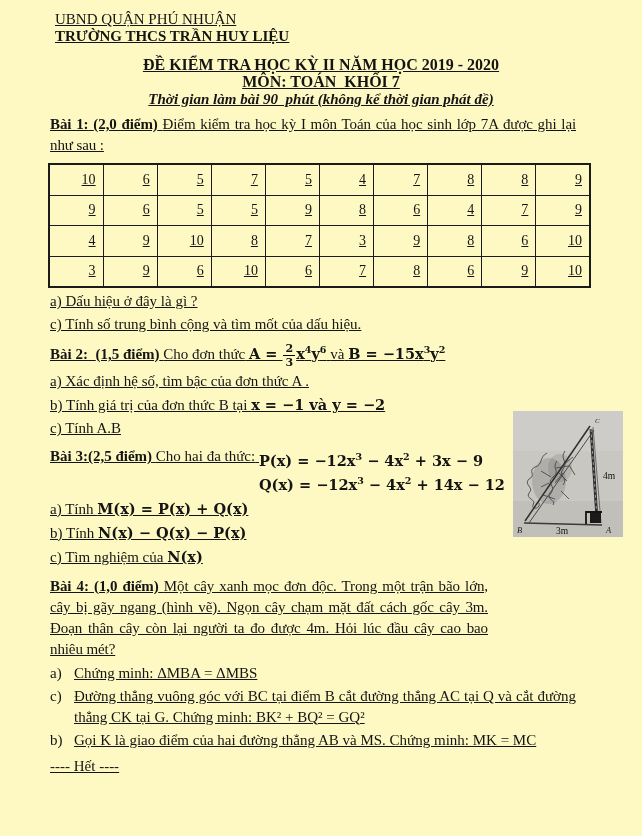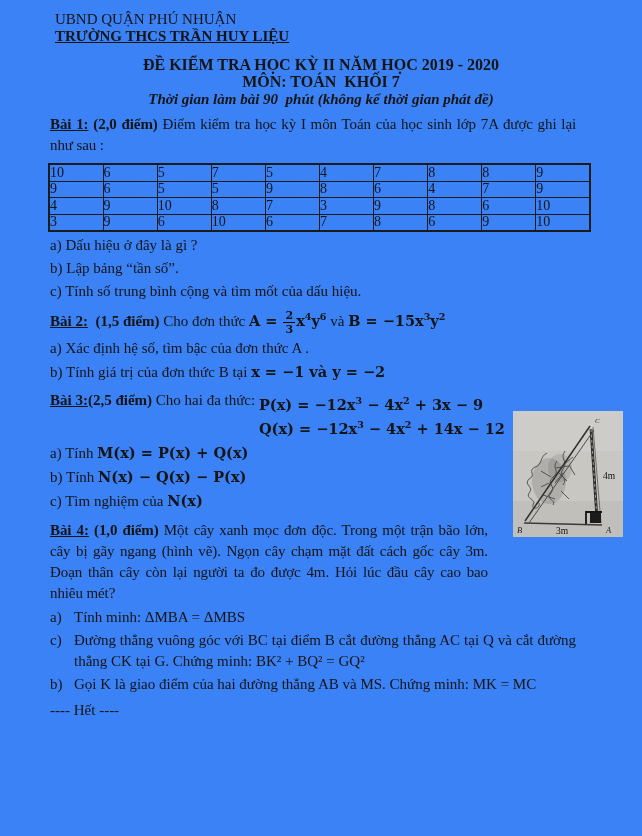--- a/index.html
+++ b/index.html
@@ -1,41 +1,42 @@
 <!DOCTYPE html>
 <html><head>
 <meta charset="utf-8">
 <style>
   html,body { margin:0; padding:0; background:#ffffff; }
   .page {
-    position:relative; width:642px; height:836px; background:#3b82f6;
+    position:relative; width:642px; height:836px; background:#fef9c3;
     font-family:"Liberation Serif","DejaVu Serif",serif; color:#141414;
     overflow:hidden;
+    text-decoration:underline;
   }
   .u { text-decoration:underline; }
 
   .org { margin:11px 0 0 55px; font-size:15px; line-height:16.5px; }
   .org2 { font-weight:bold; }
 
   .title { text-align:center; margin-top:12px; line-height:17px; }
   .t1 { font-weight:bold; font-size:16px; white-space:pre-wrap; }
   .t3 { font-style:italic; font-weight:bold; font-size:15px; margin-top:1px; white-space:pre-wrap; }
 
   .body { margin:6px 66px 0 50px; font-size:15px; }
 
   .blabel { font-weight:bold; text-decoration:underline; }
   .bpts { font-weight:bold; }
 
   .para { margin:0; line-height:21px; letter-spacing:-0.1px; }
   .jpara { text-align:justify; }
 
   .score-table { border-collapse:collapse; margin:7px 0 0 -2px; width:543px;
     table-layout:fixed; border:2px solid #1b1b1b; }
-  .score-table td { border:1.3px solid #1b1b1b; height:15.5px; text-align:left;
-    font-size:14px; padding:0; line-height:1; }
+  .score-table td { border:1.3px solid #1b1b1b; height:15.5px; text-align:right;
+    font-size:14px; padding:7px; line-height:1; }
 
   .q { margin-top:4px; line-height:19px; }
 
   .math { font-weight:bold; font-family:"DejaVu Serif",serif; font-size:14.5px; }
   .math sup, .q sup { font-size:9.5px; }
 
   .frac { display:inline-block; vertical-align:-7px; text-align:center; line-height:1; margin:0 1px; }
   .frac .num { display:block; border-bottom:1.2px solid #000; padding:0 2px 1px; font-size:11px; font-weight:bold; }
   .frac .den { display:block; padding-top:1px; font-size:11px; font-weight:bold; }
 
@@ -120,40 +121,40 @@
             <td>7</td>
             <td>8</td>
             <td>6</td>
             <td>9</td>
             <td>10</td>
           </tr>
         </tbody>
     </table>
 
     <div class="q">a) Dấu hiệu ở đây là gì ?</div>
-    <div class="q">b) Lập bảng “tần số”.</div>
     <div class="q">c) Tính số trung bình cộng và tìm mốt của dấu hiệu.</div>
 
     <div class="bai2line">
       <span class="blabel">Bài 2:</span>&nbsp; <span class="bpts">(1,5 điểm)</span> <span>Cho đơn thức</span> <span class="math"><span><span>A = </span></span><span class="frac"><span class="num">2</span><span class="den">3</span></span><span><span>x</span><sup>4</sup><span>y</span><sup>6</sup></span></span> <span>và</span> <span class="math"><span>B = −15x</span><sup>3</sup><span>y</span><sup>2</sup></span>
     </div>
     <div class="q">a) Xác định hệ số, tìm bậc của đơn thức A .</div>
     <div class="q"><span>b) Tính giá trị của đơn thức B tại </span><span class="math"><span>x = −1 và y = −2</span></span></div>
+    <div class="q">c) Tính  A.B</div>
 
     <div class="bai3">
       <span class="blabel">Bài 3:</span><span class="bpts">(2,5 điểm)</span> <span>Cho hai đa thức:</span> <span class="stack"><span class="math"><span>P(x) = −12x</span><sup>3</sup><span> − 4x</span><sup>2</sup><span> + 3x − 9</span></span><br><span class="math"><span>Q(x) = −12x</span><sup>3</sup><span> − 4x</span><sup>2</sup><span> + 14x − 12</span></span></span>
     </div>
     <div class="q"><span>a) Tính  </span><span class="math"><span>M(x) = P(x) + Q(x)</span></span></div>
     <div class="q"><span>b) Tính  </span><span class="math"><span>N(x) − Q(x) − P(x)</span></span></div>
     <div class="q"><span>c) Tìm nghiệm của </span><span class="math"><span>N(x)</span></span></div>
 
     <div class="wrap45">
       <div class="float-spacer"></div>
       <p class="para jpara"><span class="blabel">Bài 4:</span> <span class="bpts">(1,0 điểm)</span> <span>Một cây xanh mọc đơn độc. Trong một trận bão lớn, cây bị gãy ngang (hình vẽ). Ngọn cây chạm mặt đất cách gốc cây 3m. Đoạn thân cây còn lại người ta đo được 4m. Hỏi lúc đầu cây cao bao nhiêu mét?</span></p>
-      <div class="li"><span class="marker">a)</span><span>Tính minh: ΔMBA = ΔMBS</span></div>
+      <div class="li"><span class="marker">a)</span><span>Chứng minh: ΔMBA = ΔMBS</span></div>
       <div class="li jpara"><span class="marker">c)</span><span>Đường thẳng vuông góc với BC tại điểm B cắt đường thẳng AC tại Q và cắt đường thẳng CK tại G. Chứng minh: BK² + BQ² = GQ²</span></div>
       <div class="li"><span class="marker">b)</span><span>Gọi K là giao điểm của hai đường thẳng AB và MS. Chứng minh: MK = MC</span></div>
     </div>
 
     <div class="het">---- Hết ----</div>
   </div>
 
   <div class="photo-abs">
     <svg width="110" height="126" viewBox="0 0 110 126" xmlns="http://www.w3.org/2000/svg">
       <rect x="0" y="0" width="110" height="126" fill="#c9c7c2"></rect>

